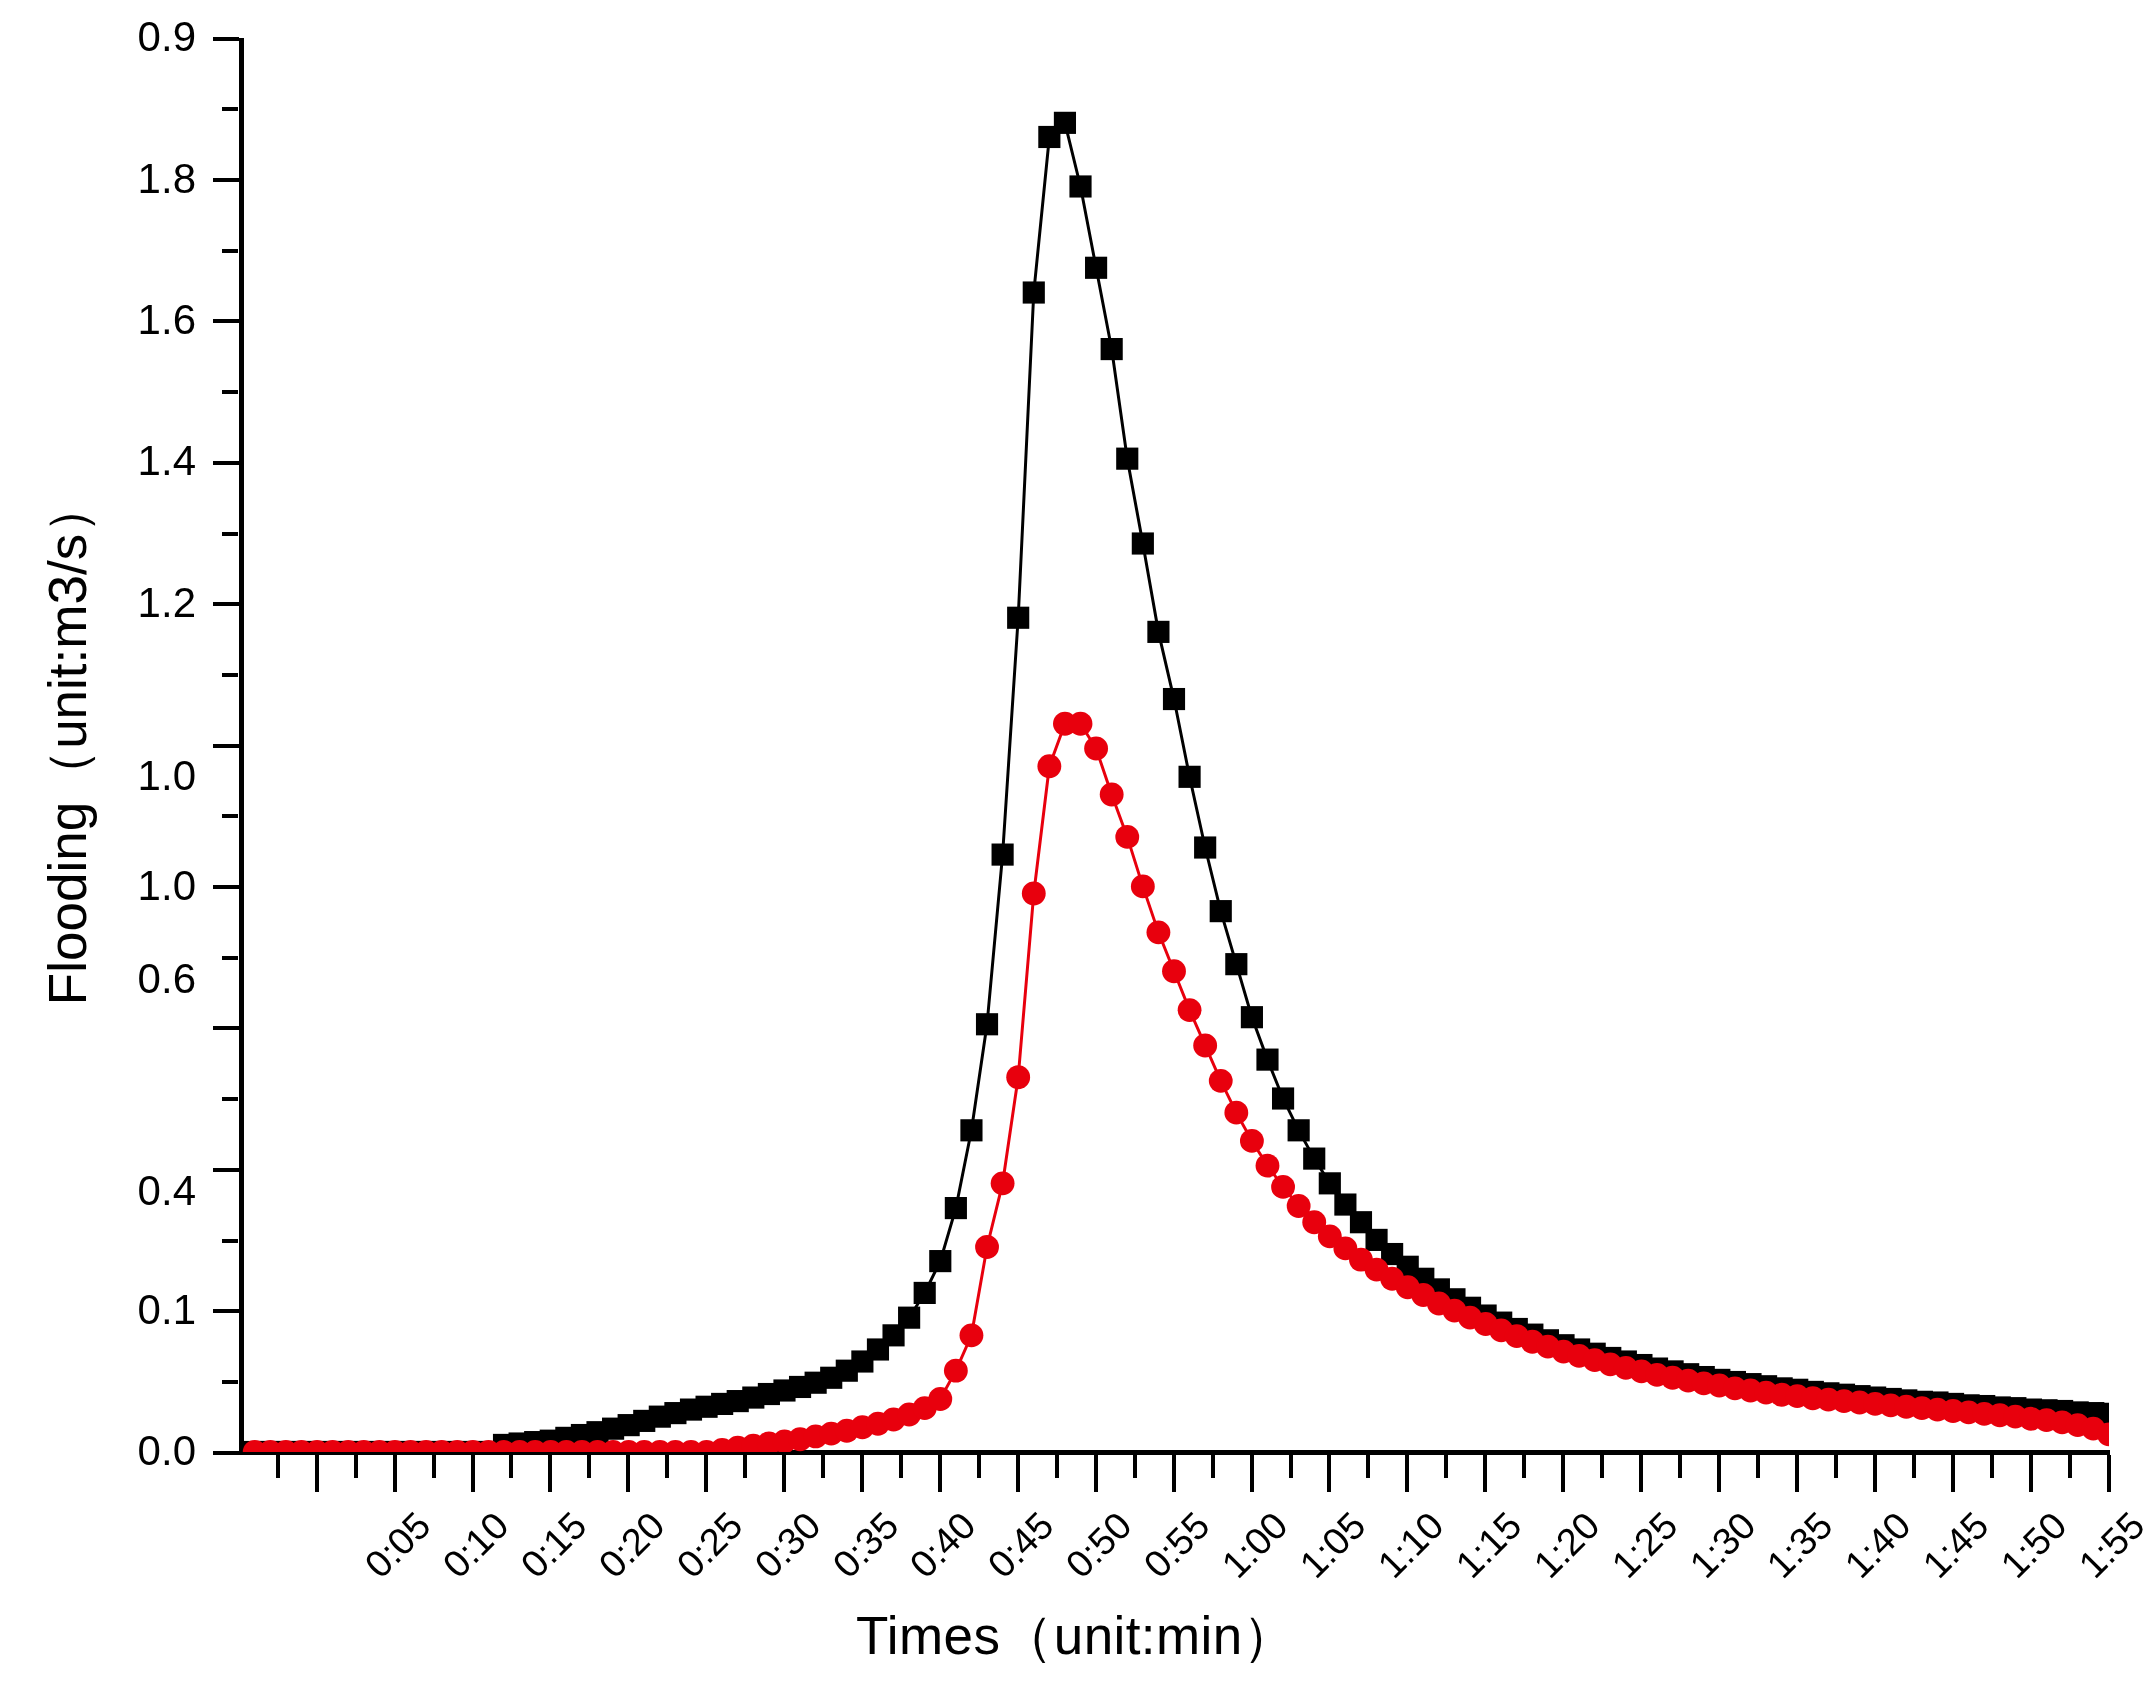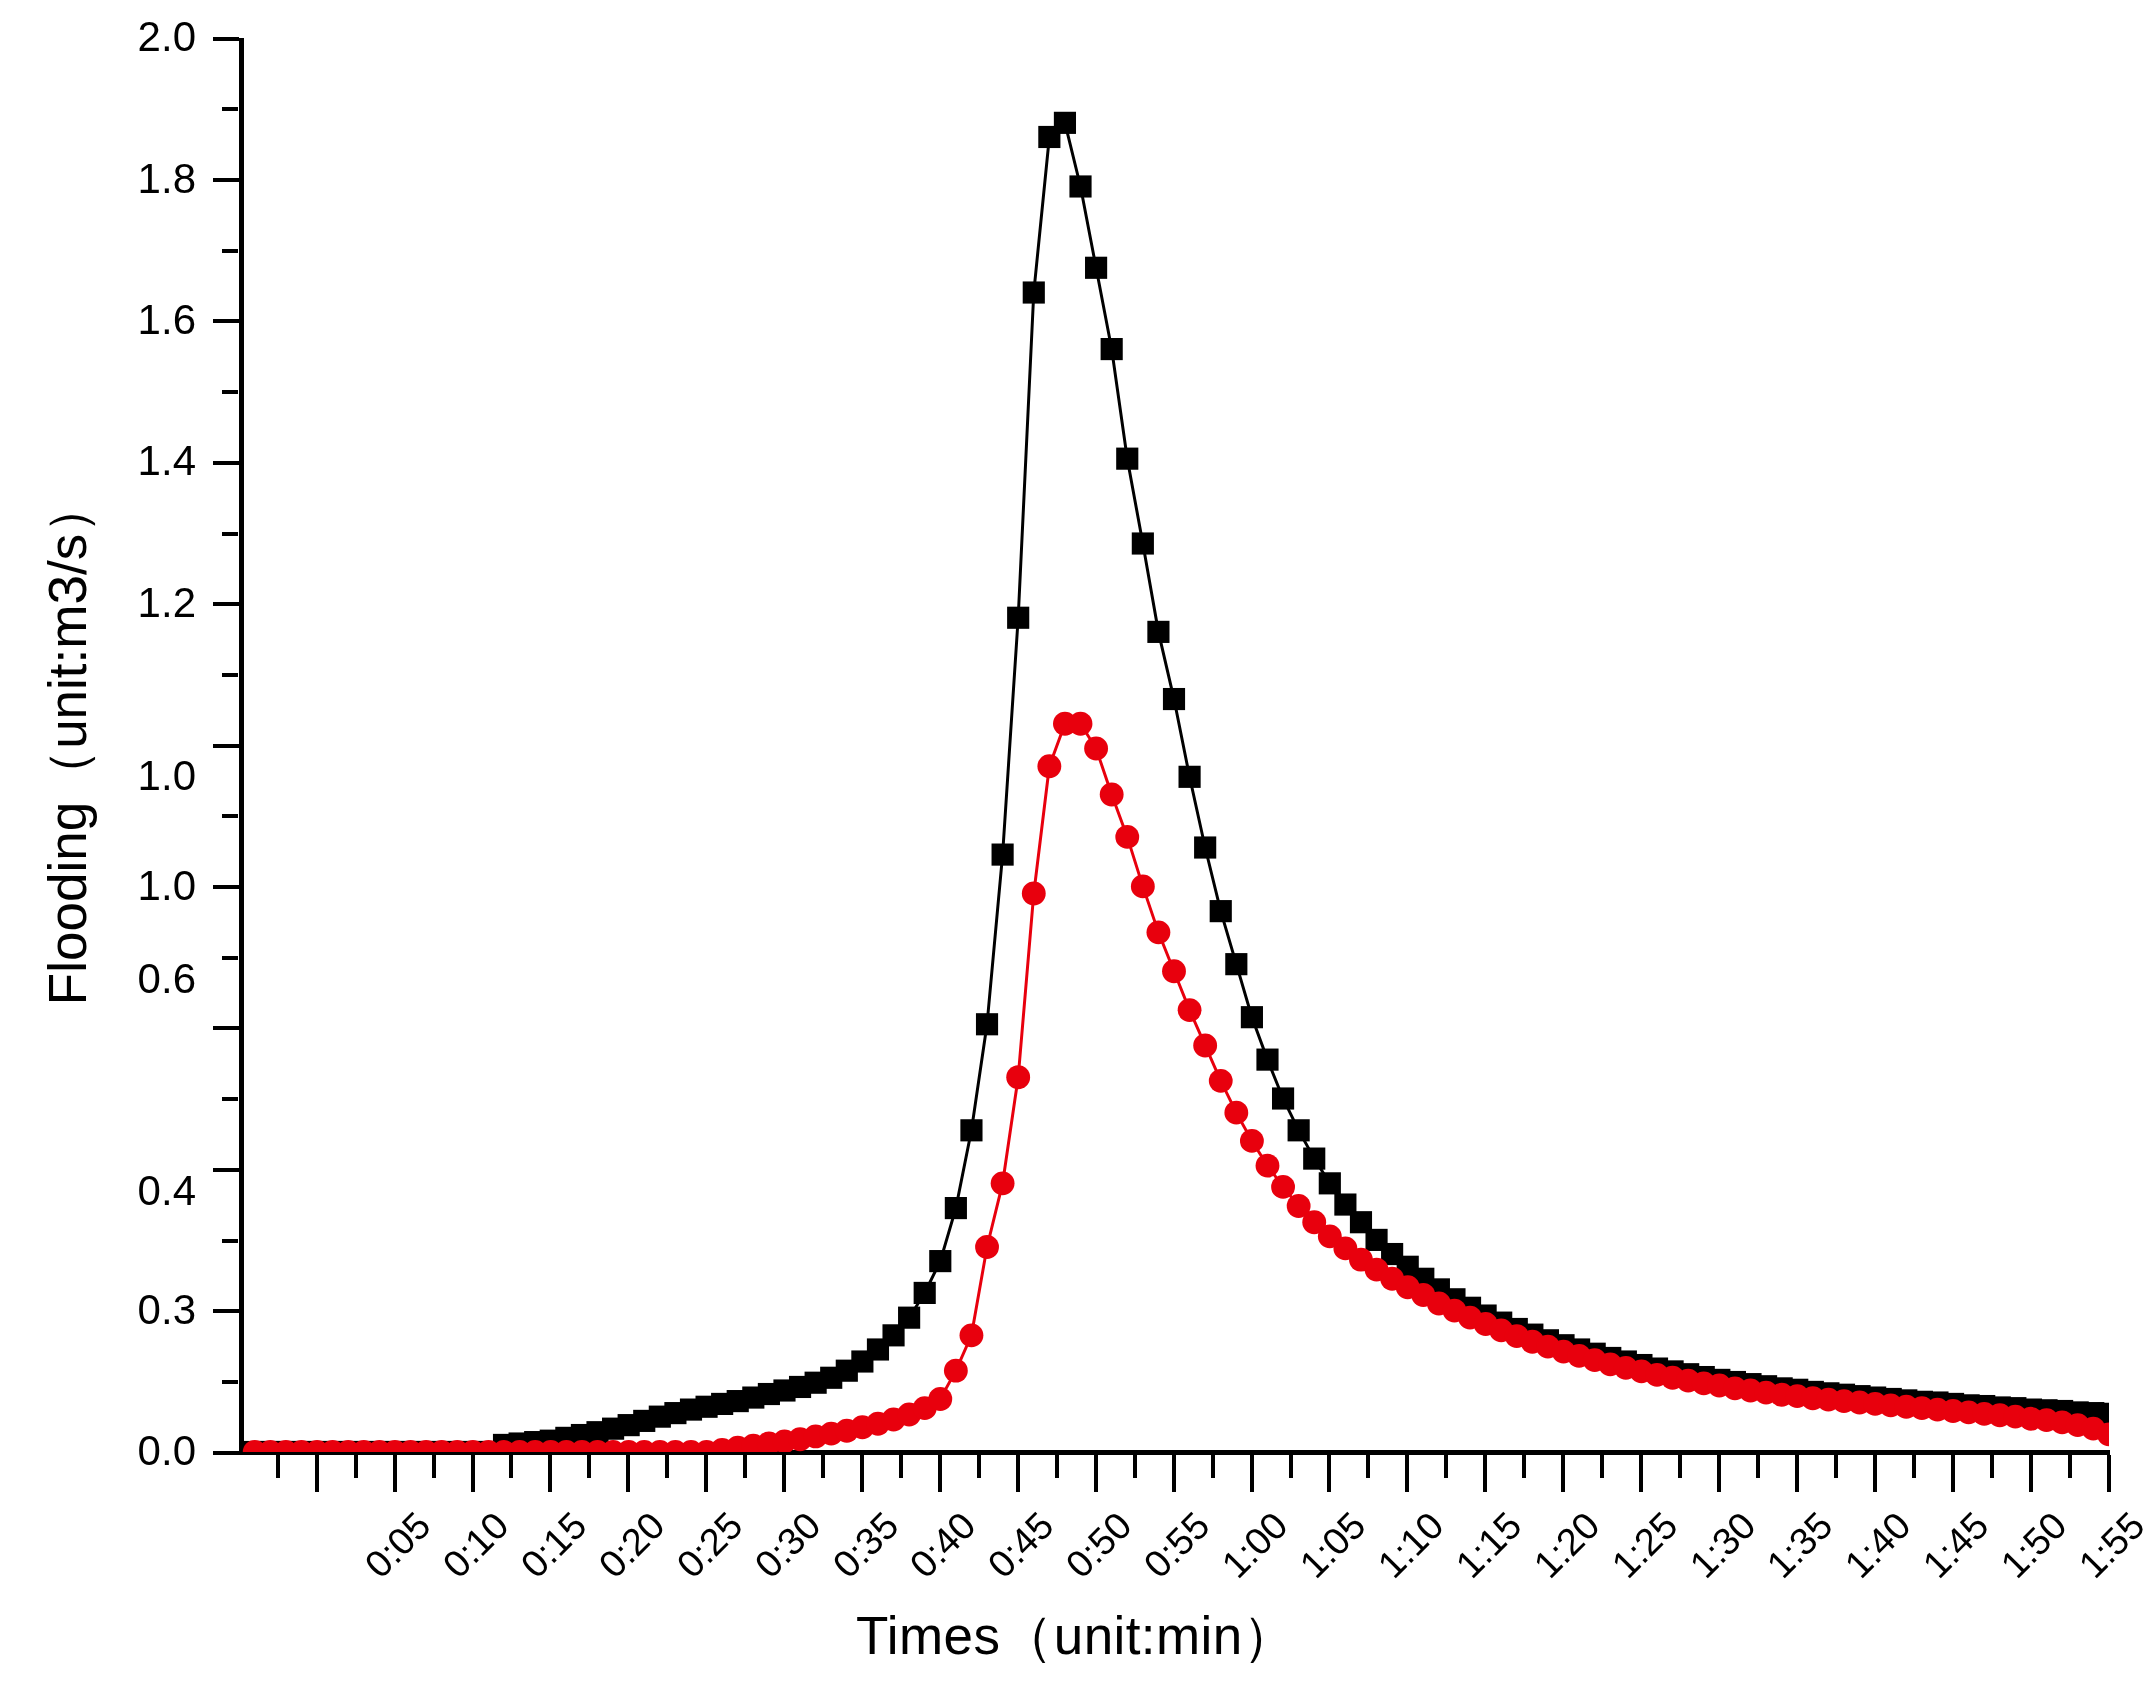--- a/index.html
+++ b/index.html
@@ -74,30 +74,30 @@
       <div class="ytick minor" style="top: 956px;"></div>
       <div class="ytick minor" style="top: 814px;"></div>
       <div class="ytick minor" style="top: 673px;"></div>
       <div class="ytick minor" style="top: 532px;"></div>
       <div class="ytick minor" style="top: 390px;"></div>
       <div class="ytick minor" style="top: 249px;"></div>
       <div class="ytick minor" style="top: 107px;"></div>
     </div>
   <div id="ylabels">
       <div class="ylab" style="top: 1430px; left: 51px; width: 145px;">0.0</div>
-      <div class="ylab" style="top: 1289px; left: 51px; width: 145px;">0.3</div>
+      <div class="ylab" style="top: 1289px; left: 51px; width: 145px;">0.1</div>
       <div class="ylab" style="top: 1170px; left: 51px; width: 145px;">0.4</div>
       <div class="ylab" style="top: 958px; left: 51px; width: 145px;">0.6</div>
       <div class="ylab" style="top: 865px; left: 51px; width: 145px;">1.0</div>
       <div class="ylab" style="top: 755px; left: 51px; width: 145px;">1.0</div>
       <div class="ylab" style="top: 582px; left: 51px; width: 145px;">1.2</div>
       <div class="ylab" style="top: 440px; left: 51px; width: 145px;">1.4</div>
       <div class="ylab" style="top: 299px; left: 51px; width: 145px;">1.6</div>
       <div class="ylab" style="top: 158px; left: 51px; width: 145px;">1.8</div>
-      <div class="ylab" style="top: 16px; left: 51px; width: 145px;">2.0</div>
+      <div class="ylab" style="top: 16px; left: 51px; width: 145px;">0.9</div>
     </div>
   <div id="xticks">
       <div class="xtick major" style="left: 315px;"></div>
       <div class="xtick major" style="left: 393px;"></div>
       <div class="xtick major" style="left: 471px;"></div>
       <div class="xtick major" style="left: 548px;"></div>
       <div class="xtick major" style="left: 626px;"></div>
       <div class="xtick major" style="left: 704px;"></div>
       <div class="xtick major" style="left: 782px;"></div>
       <div class="xtick major" style="left: 860px;"></div>

